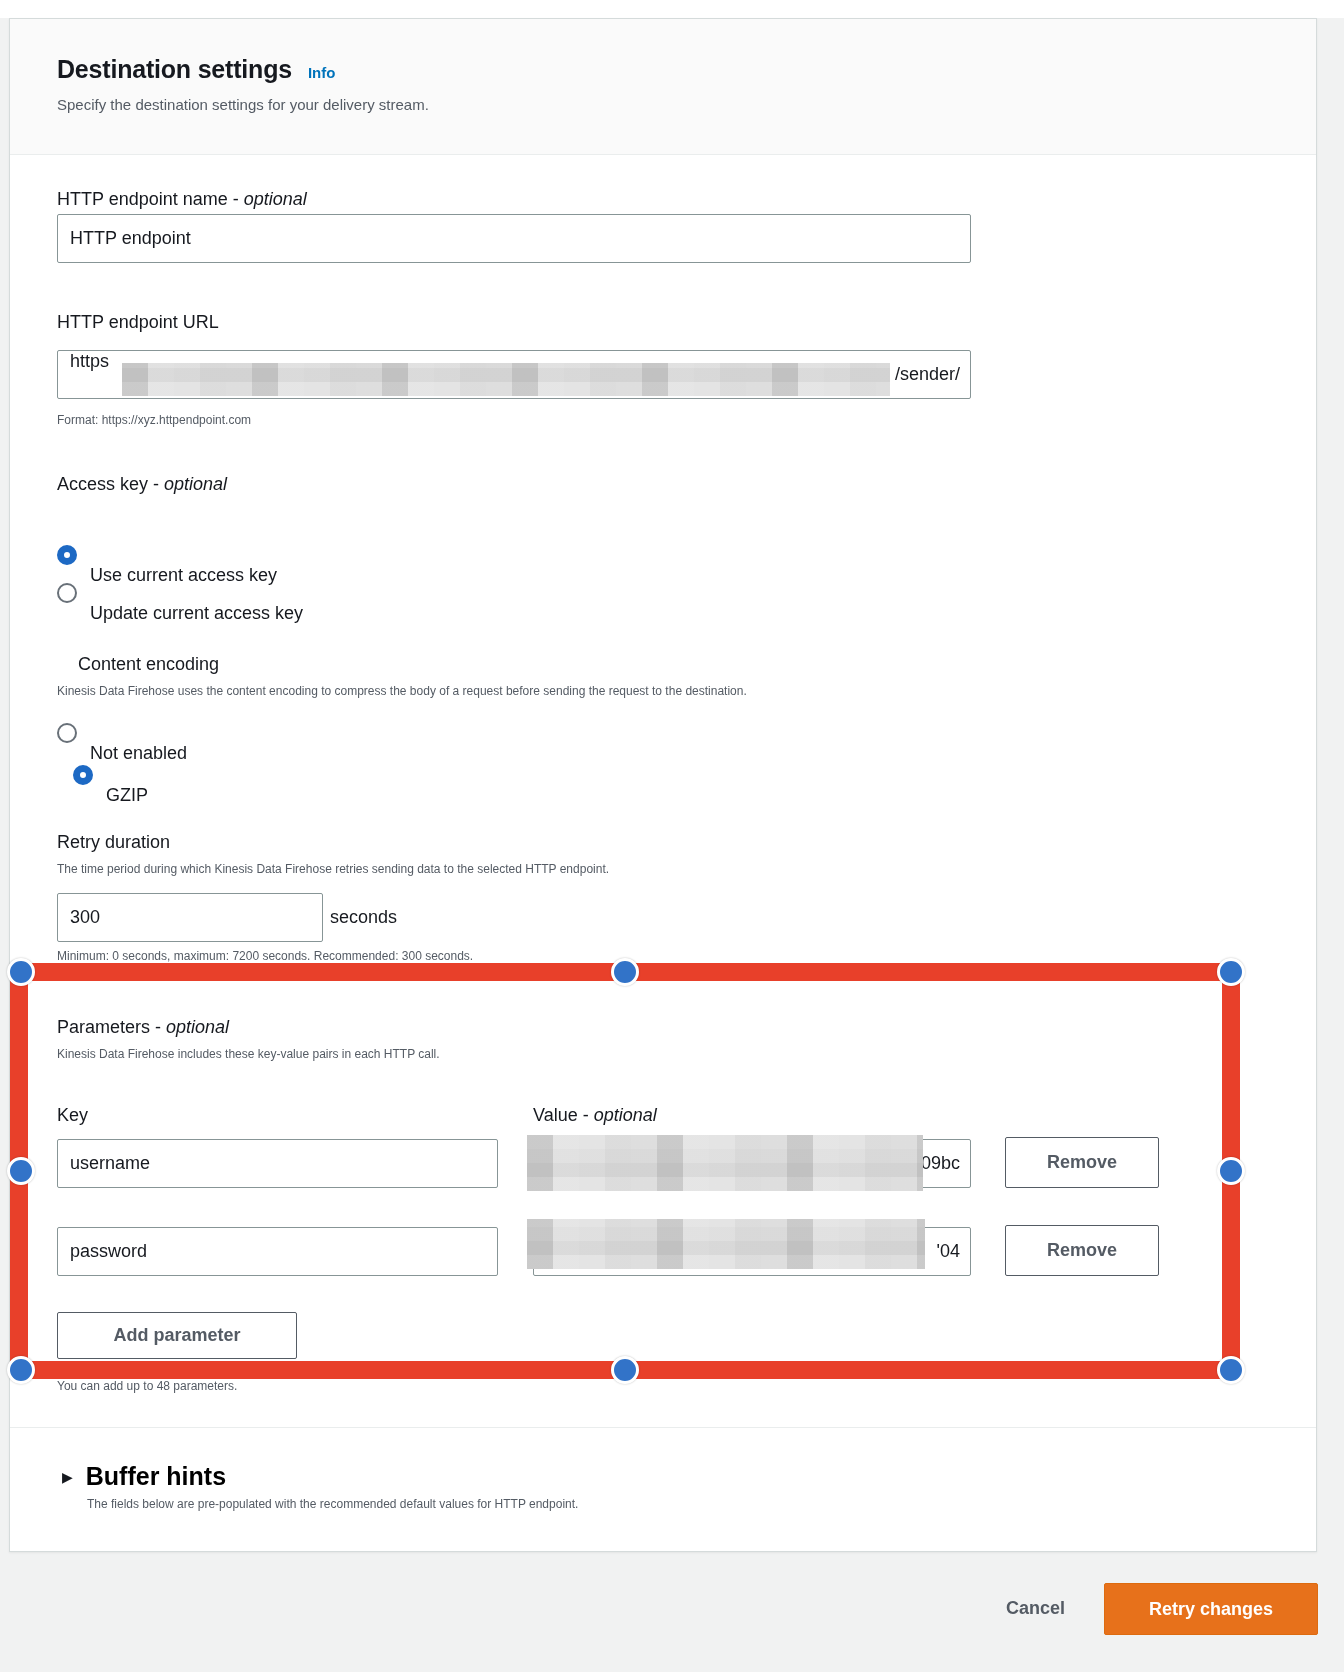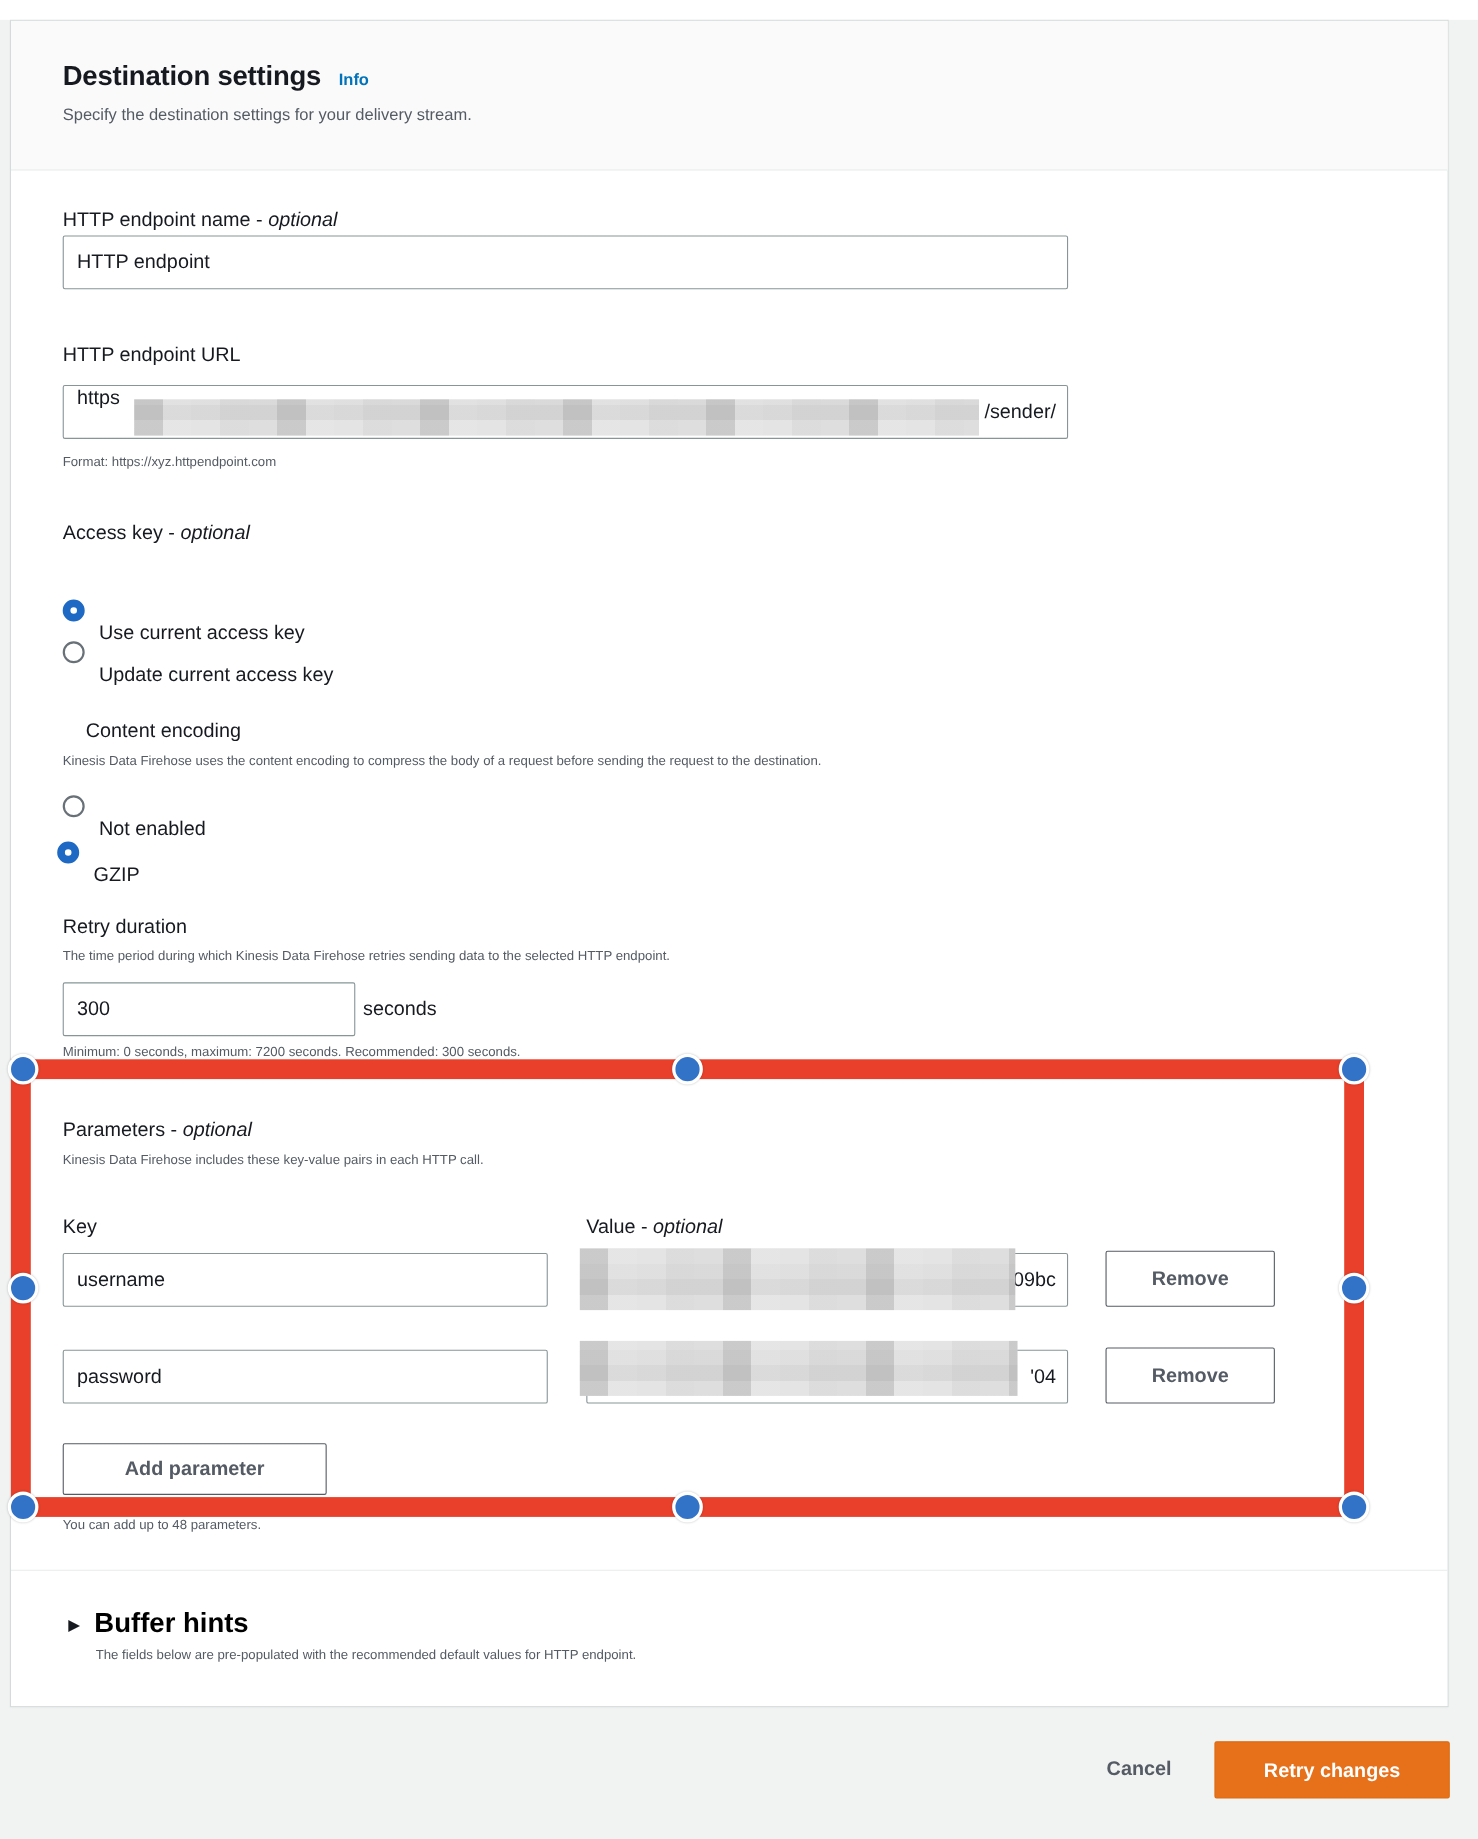--- a/index.html
+++ b/index.html
@@ -147,21 +147,21 @@
       <span class="radio off"></span>
       <span class="radio-label">Update current access key</span>
     </div>
 
     <div class="abs field-label" style="left:47px; top:635px;margin-left:21px;">Content encoding</div>
     <div class="abs desc" style="left:47px; top:665px;">Kinesis Data Firehose uses the content encoding to compress the body of a request before sending the request to the destination.</div>
     <div class="radio-row" style="left:47px; top:700px;">
       <span class="radio off"></span>
       <span class="radio-label">Not enabled</span>
     </div>
-    <div class="radio-row" style="left:42px; top:742px;align-items:center;">
+    <div class="radio-row" style="left:63px; top:742px;align-items:center;">
       <span class="radio on"></span>
       <span class="radio-label">GZIP</span>
     </div>
 
     <div class="abs field-label" style="left:47px; top:813px;">Retry duration</div>
     <div class="abs desc" style="left:47px; top:843px;">The time period during which Kinesis Data Firehose retries sending data to the selected HTTP endpoint.</div>
     <input class="text-input" style="left: 47px; top: 874px; width: 266px;" readonly="" value="300">
     <div class="abs field-label" style="left:320px; top:874px; height:49px; line-height:49px;">seconds</div>
     <div class="abs desc" style="left:47px; top:930px;">Minimum: 0 seconds, maximum: 7200 seconds. Recommended: 300 seconds.</div>
 

